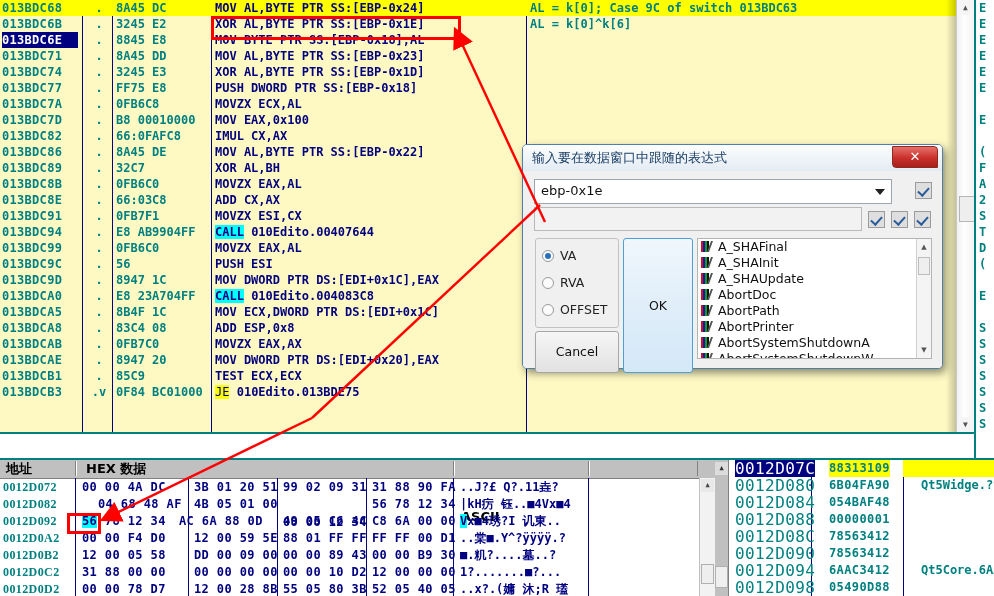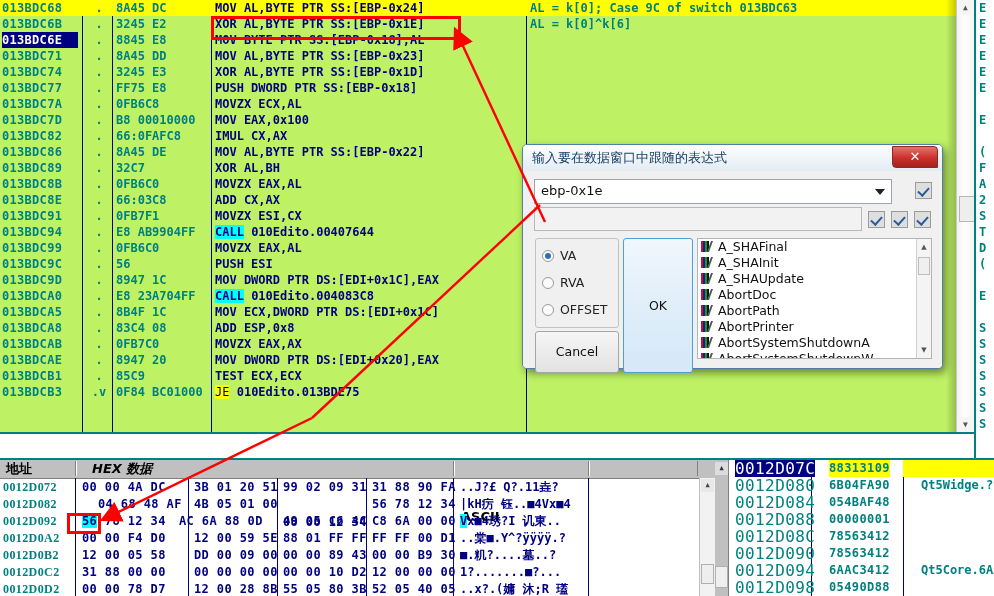--- a/index.html
+++ b/index.html
@@ -6,21 +6,21 @@
   body{
     width:994px;height:596px;overflow:hidden;
     background:#ffffff;
     font-family:"DejaVu Sans Mono","Liberation Mono",monospace;
     font-size:12px;
     -webkit-font-smoothing:none;
   }
   .root{position:relative;width:994px;height:596px;}
 
   
-  #disasm{position:absolute;left:0;top:0;width:974px;height:434px;background:#bef264;
+  #disasm{position:absolute;left:0;top:0;width:974px;height:434px;background:#fef9c3;
           border-bottom:2px solid #008080;box-sizing:border-box;}
   .drow{height:16px;line-height:16px;white-space:nowrap;position:relative;}
   .drow.sel-hl{background:#ffff00;}
   .c-addr{position:absolute;left:2px;width:76px;color:#008080;font-weight:bold;letter-spacing:0.3px;}
   .c-addr.cur{background:#000080;color:#ffffff;}
   .c-mark{position:absolute;left:86px;width:26px;color:#008080;font-weight:bold;text-align:center;}
   .c-hex{position:absolute;left:116px;width:92px;color:#008080;font-weight:bold;}
   .c-dis{position:absolute;left:215px;width:300px;color:#000080;font-weight:bold;}
   .c-cmt{position:absolute;left:530px;color:#008080;font-weight:bold;}
   .vsep{position:absolute;top:0;bottom:0;width:1px;background:#000080;}
@@ -388,21 +388,21 @@
   </div>
 
   <div id="gap"></div>
   <div id="gapright"></div>
 
   <div id="hexpane">
     <div id="hexhdr">
       <div class="hcell" style="left:6px;">地址</div>
       <div class="hsep" style="left:75px;"></div>
       <div class="hsep2" style="left:76px;"></div>
-      <div class="hcell" style="left:92px;font-style:italic;">HEX 数据</div>
+      <div class="hcell" style="left:86px;">HEX 数据</div>
       <div class="hsep" style="left:453px;"></div>
       <div class="hsep2" style="left:454px;"></div>
       <div class="hcell" style="left:461px;margin-top:48px;">ASCII</div>
       <div class="hsep" style="left:588px;"></div>
       <div class="hsep2" style="left:589px;"></div>
       <div class="hsep" style="left:697px;"></div>
     </div>
     <div class="hvsep" style="left:75px;"></div>
     <div class="hvsep" style="left:188px;"></div>
     <div class="hvsep" style="left:277px;"></div>

